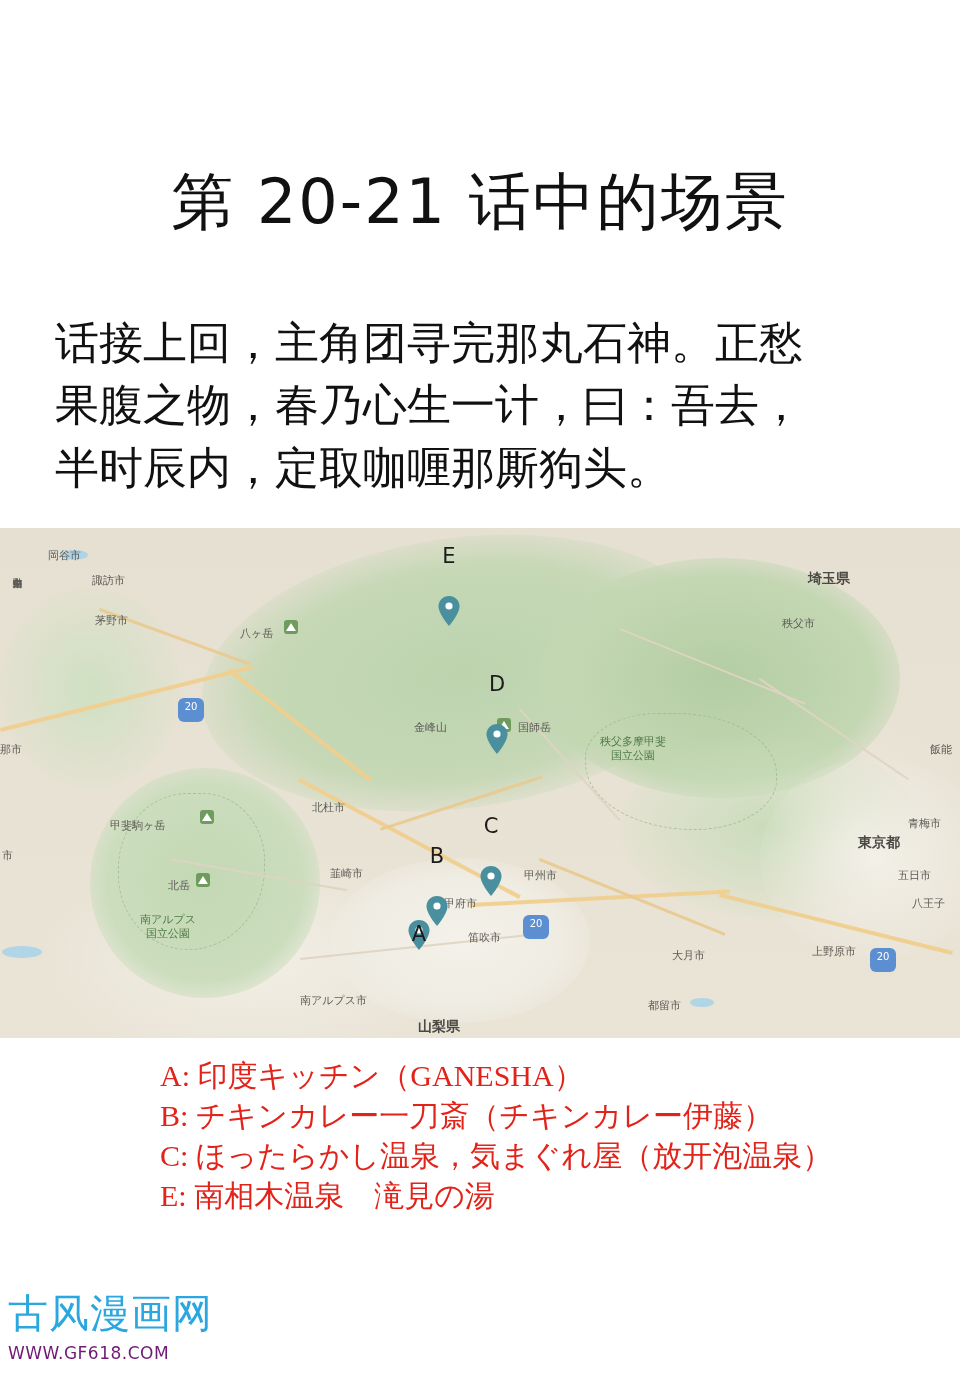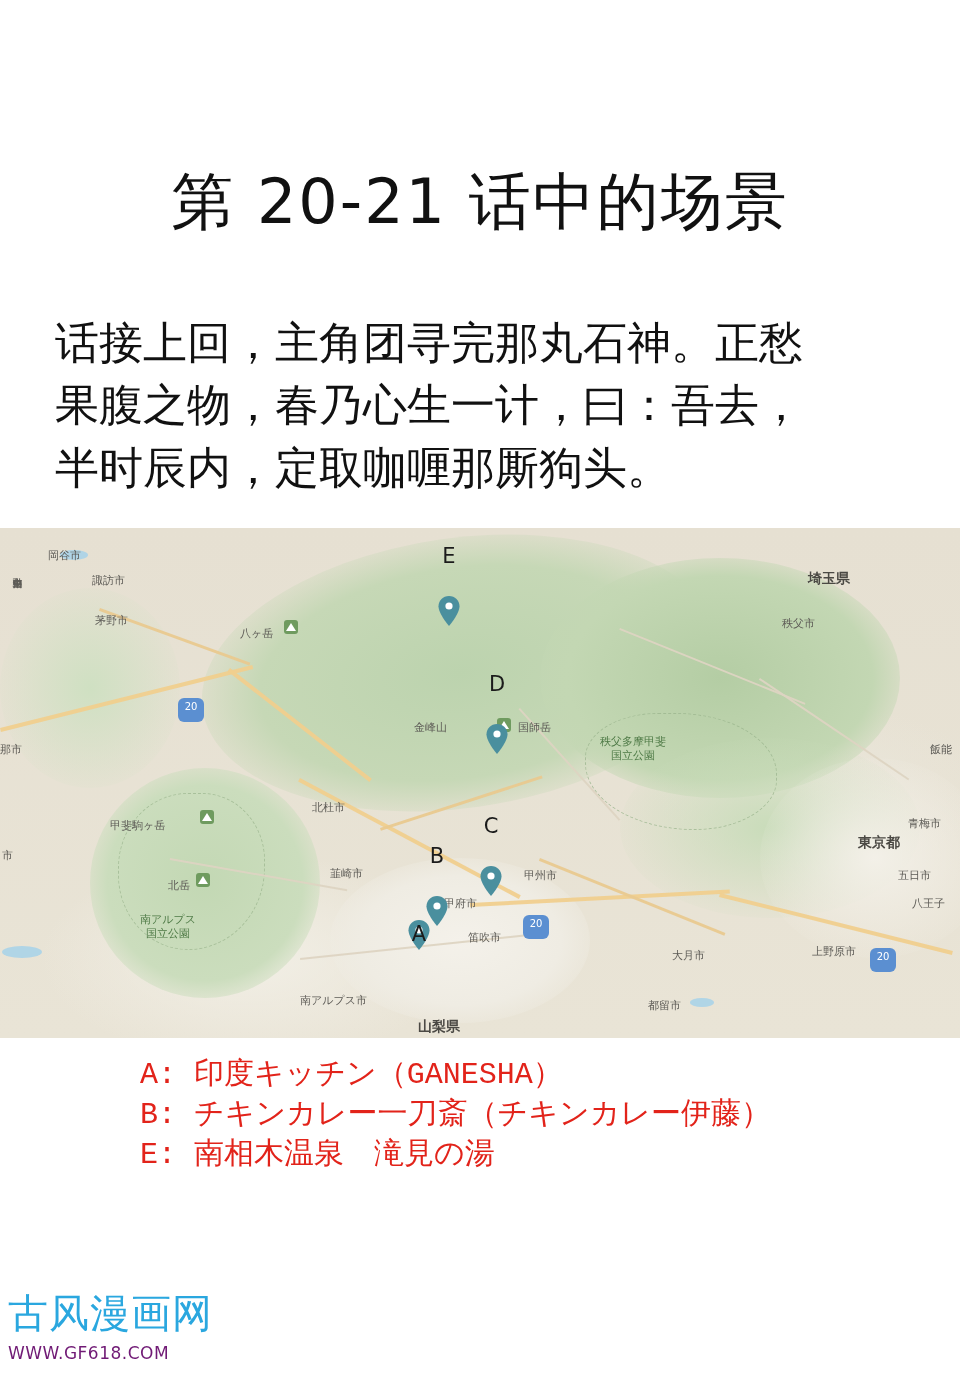--- a/index.html
+++ b/index.html
@@ -186,26 +186,26 @@
     transform: translate(-50%, 0);
     font-size: 21px;
     color: #1b1b1b;
     font-family: "DejaVu Sans", sans-serif;
   }
 
   
   .legend {
     position: absolute;
     top: 1056px;
-    left: 140px;
+    left: 160px;
     width: 790px;
     color: #e2231a;
     font-size: 30px;
     line-height: 1.33;
-    font-family: Liberation Mono, monospace;
+    font-family: Liberation Serif, serif;
   }
   .legend div { white-space: nowrap; }
 
   
   .wm {
     position: absolute;
     left: 8px;
     top: 1286px;
     width: 230px;
   }
@@ -366,20 +366,21 @@
           <path d="M11 0C5 0 0.5 4.5 0.5 10.3 0.5 18 11 30 11 30S21.5 18 21.5 10.3C21.5 4.5 17 0 11 0z" fill="#4a8f9e"></path>
           <circle cx="11" cy="10" r="3.6" fill="#ffffff"></circle>
         </svg>
     </div>
     <div class="pin-letter" style="left:419px; top:394px;">A</div>
   </div>
 
   <div class="legend">
     <div>A: 印度キッチン（GANESHA）</div>
     <div>B: チキンカレー一刀斎（チキンカレー伊藤）</div>
+    <div>C: ほったらかし温泉，気まぐれ屋（放开泡温泉）</div>
     <div>E: 南相木温泉　滝見の湯</div>
   </div>
 
   <div class="wm">
     <div class="wm-main">古风漫画网</div>
     <div class="wm-url">WWW.GF618.COM</div>
   </div>
 
 </div>
 

